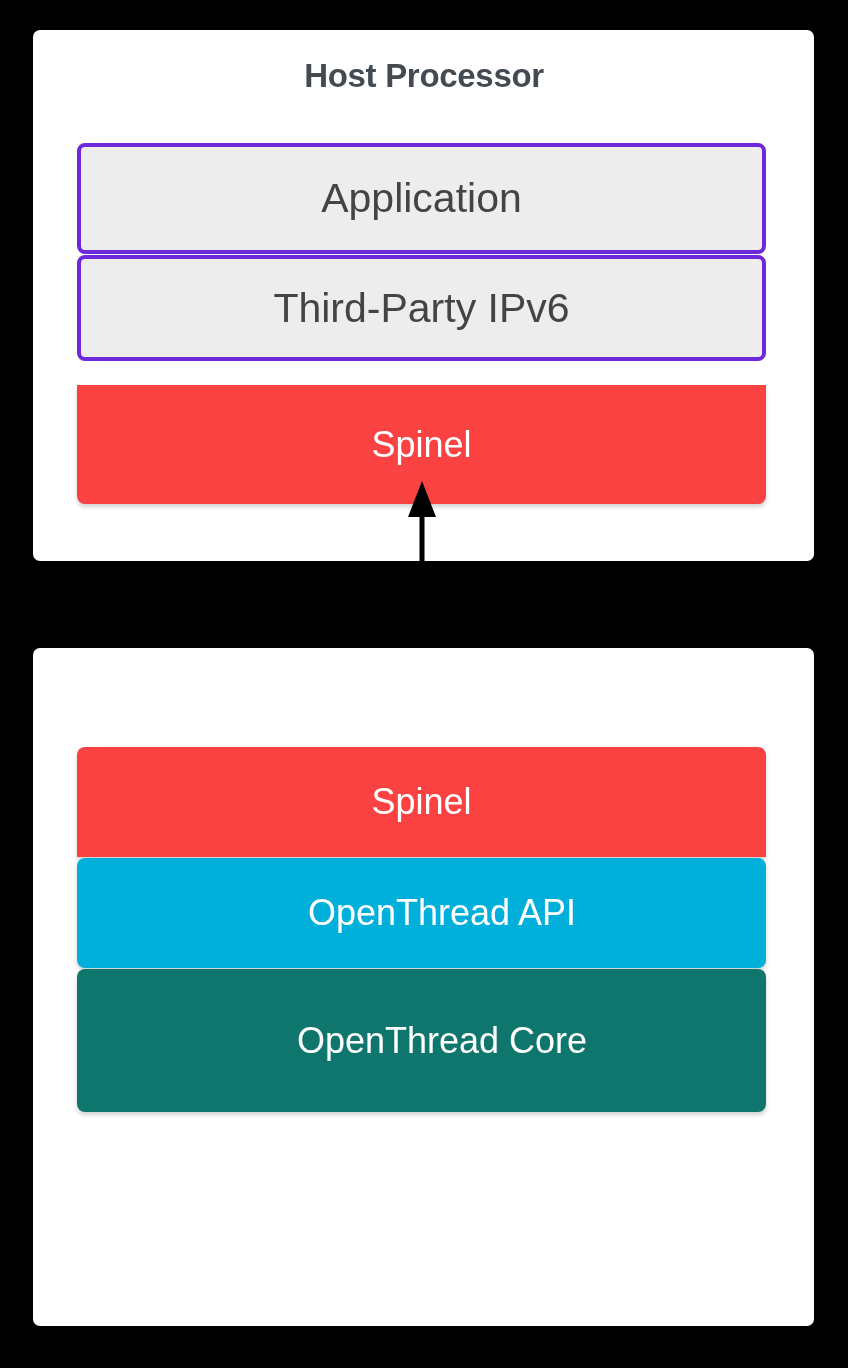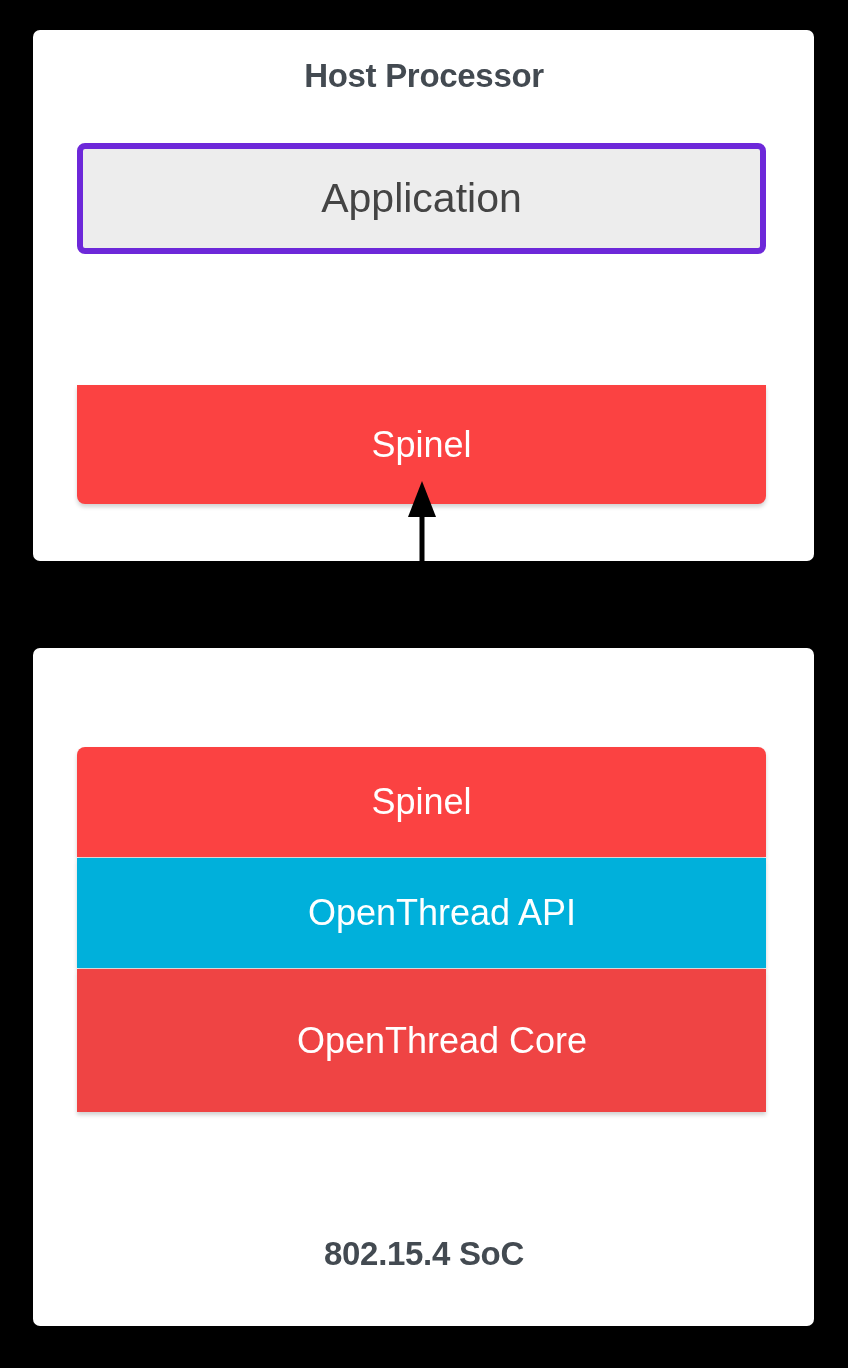--- a/index.html
+++ b/index.html
@@ -69,40 +69,40 @@
     display: flex;
     align-items: center;
     justify-content: center;
     text-align: center;
     white-space: nowrap;
   }
 
   
   .layer-gray {
     background: #ededed;
-    border: 6px solid #6d28d9;
+    border: 4px solid #6d28d9;
     border-radius: 8px;
     color: #444444;
     font-size: 41px;
     font-weight: normal;
   }
 
   
   .layer-color {
     color: #ffffff;
     font-size: 36px;
     font-weight: normal;
     box-shadow: 0 3px 4px rgba(0,0,0,0.18);
     margin-top: 23px;
   }
 
   .radius-top    { border-radius: 8px 8px 0 0; }
   .radius-bottom { border-radius: 0 0 8px 8px; }
   .radius-all    { border-radius: 8px; }
-  .radius-none   { border-radius: 0; padding-left: 41px; }
+  .radius-none   { border-radius: 8px; padding-left: 41px; }
 
   
   #box-application   { top: 143px;  height: 111px; }
   #box-third-party   { top: 255px;  height: 106px; }
   #box-spinel-host   { top: 362px;  height: 119px; }
 
   
   #box-spinel-soc    { top: 724px;  height: 110px; }
   #box-ot-api        { top: 835px;  height: 110px; }
   #box-ot-core       { top: 946px;  height: 143px; }
@@ -124,20 +124,23 @@
 <div class="diagram">
 
   <div class="card" id="host-card"></div>
 
   <div class="card-title" id="host-title">Host Processor</div>
 
   <div class="layer layer-gray radius-all" id="box-application">
     <span>Application</span>
   </div>
 
+  <div class="layer layer-gray radius-all" id="box-third-party">
+    <span>Third-Party IPv6</span>
+  </div>
 
   <div class="layer layer-color radius-bottom" id="box-spinel-host" style="background:#FB4242;">
     <span>Spinel</span>
   </div>
 
   <svg id="link-arrow" viewBox="0 0 48 243">
 
     <line x1="24" y1="8" x2="24" y2="235" stroke="#000000" stroke-width="5"></line>
 
     <polygon points="24,0 38,36 10,36" fill="#000000"></polygon>
@@ -148,20 +151,19 @@
   <div class="card" id="soc-card"></div>
 
   <div class="layer layer-color radius-top" id="box-spinel-soc" style="background:#FB4242;">
     <span>Spinel</span>
   </div>
 
   <div class="layer layer-color radius-none" id="box-ot-api" style="background:#00B0DB;">
     <span>OpenThread API</span>
   </div>
 
-  <div class="layer layer-color radius-none" id="box-ot-core" style="background:#ef4444;">
+  <div class="layer layer-color radius-none" id="box-ot-core" style="background:#0f766e;">
     <span>OpenThread Core</span>
   </div>
 
 
-  <div class="card-title" id="soc-title">802.15.4 SoC</div>
 
 </div>
 
 </body></html>

